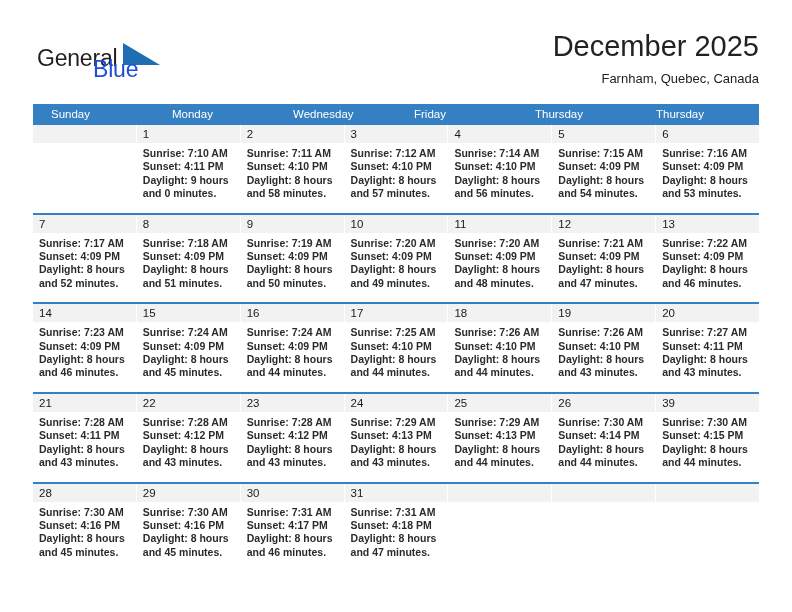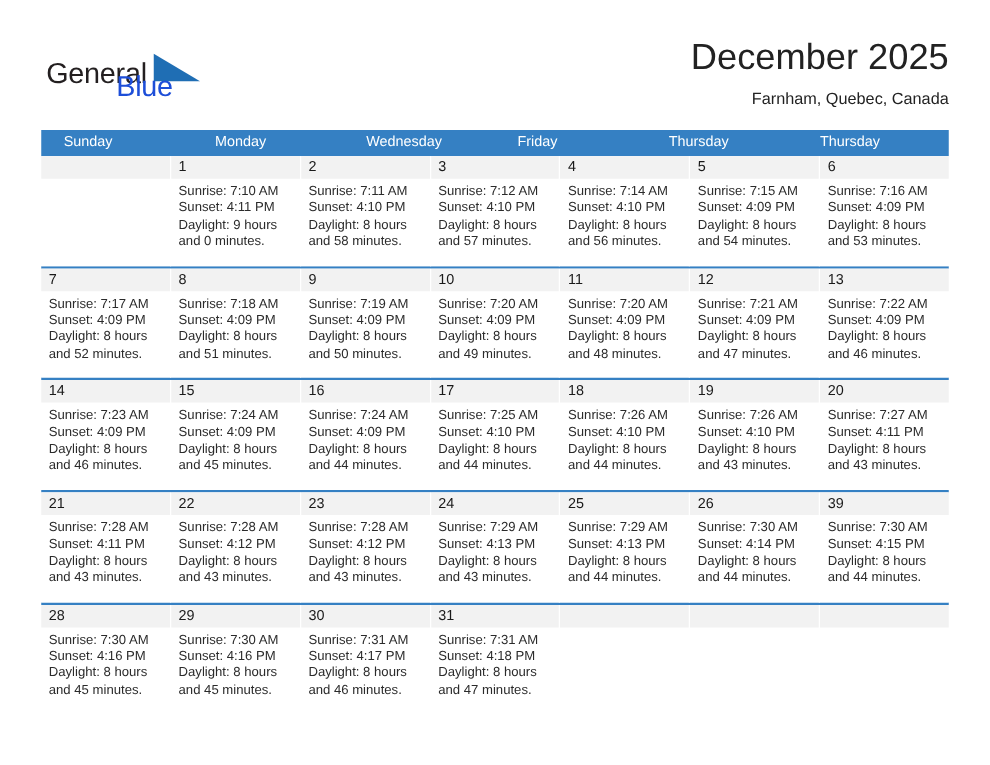--- a/index.html
+++ b/index.html
@@ -132,20 +132,21 @@
     line-height: 18px;
     color: #1a1a1a;
   }
   .cell.empty .daynum-band {
     background: #f2f2f2;
   }
   .cell-body {
     padding: 4px 6px 12px 6px;
     min-height: 66px;
     box-sizing: border-box;
+    font-weight: bold;
   }
   .cell-line {
     font-size: 10.5px;
     line-height: 13.4px;
     color: #2b2b2b;
     white-space: nowrap;
   }
 </style>
 </head>
 <body>

